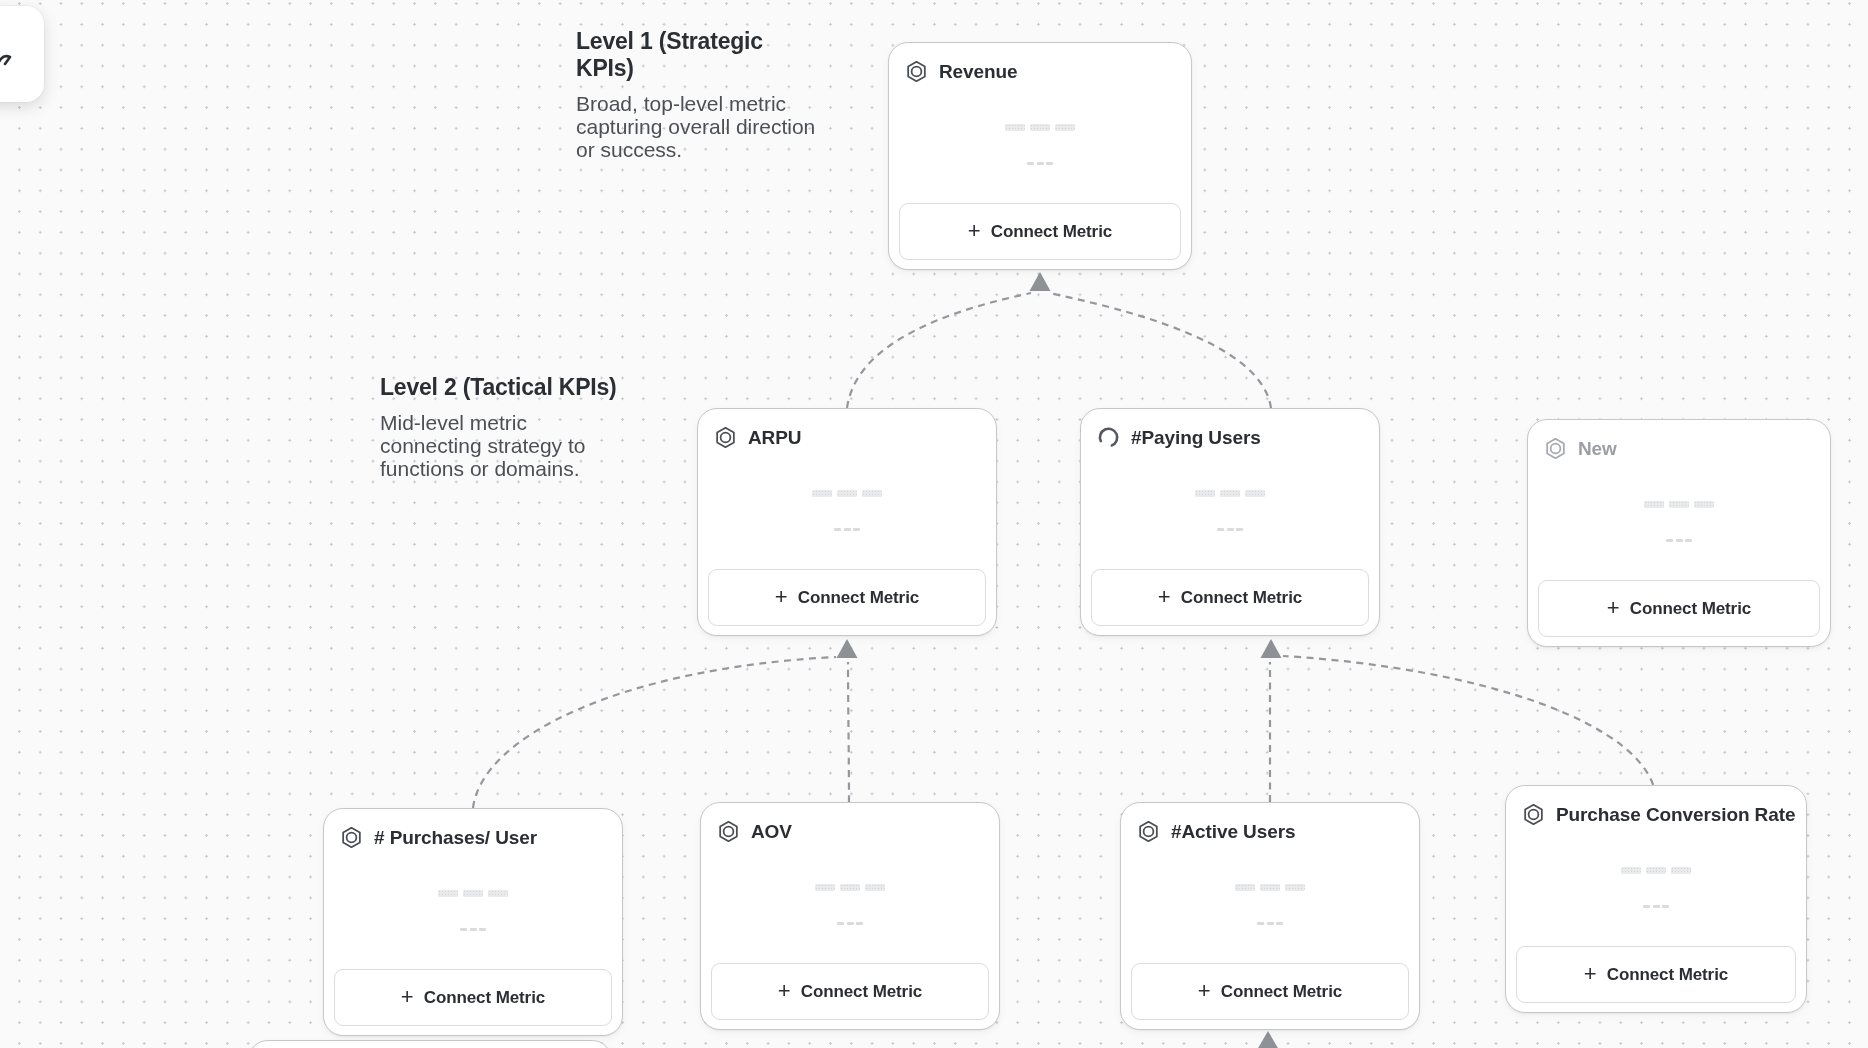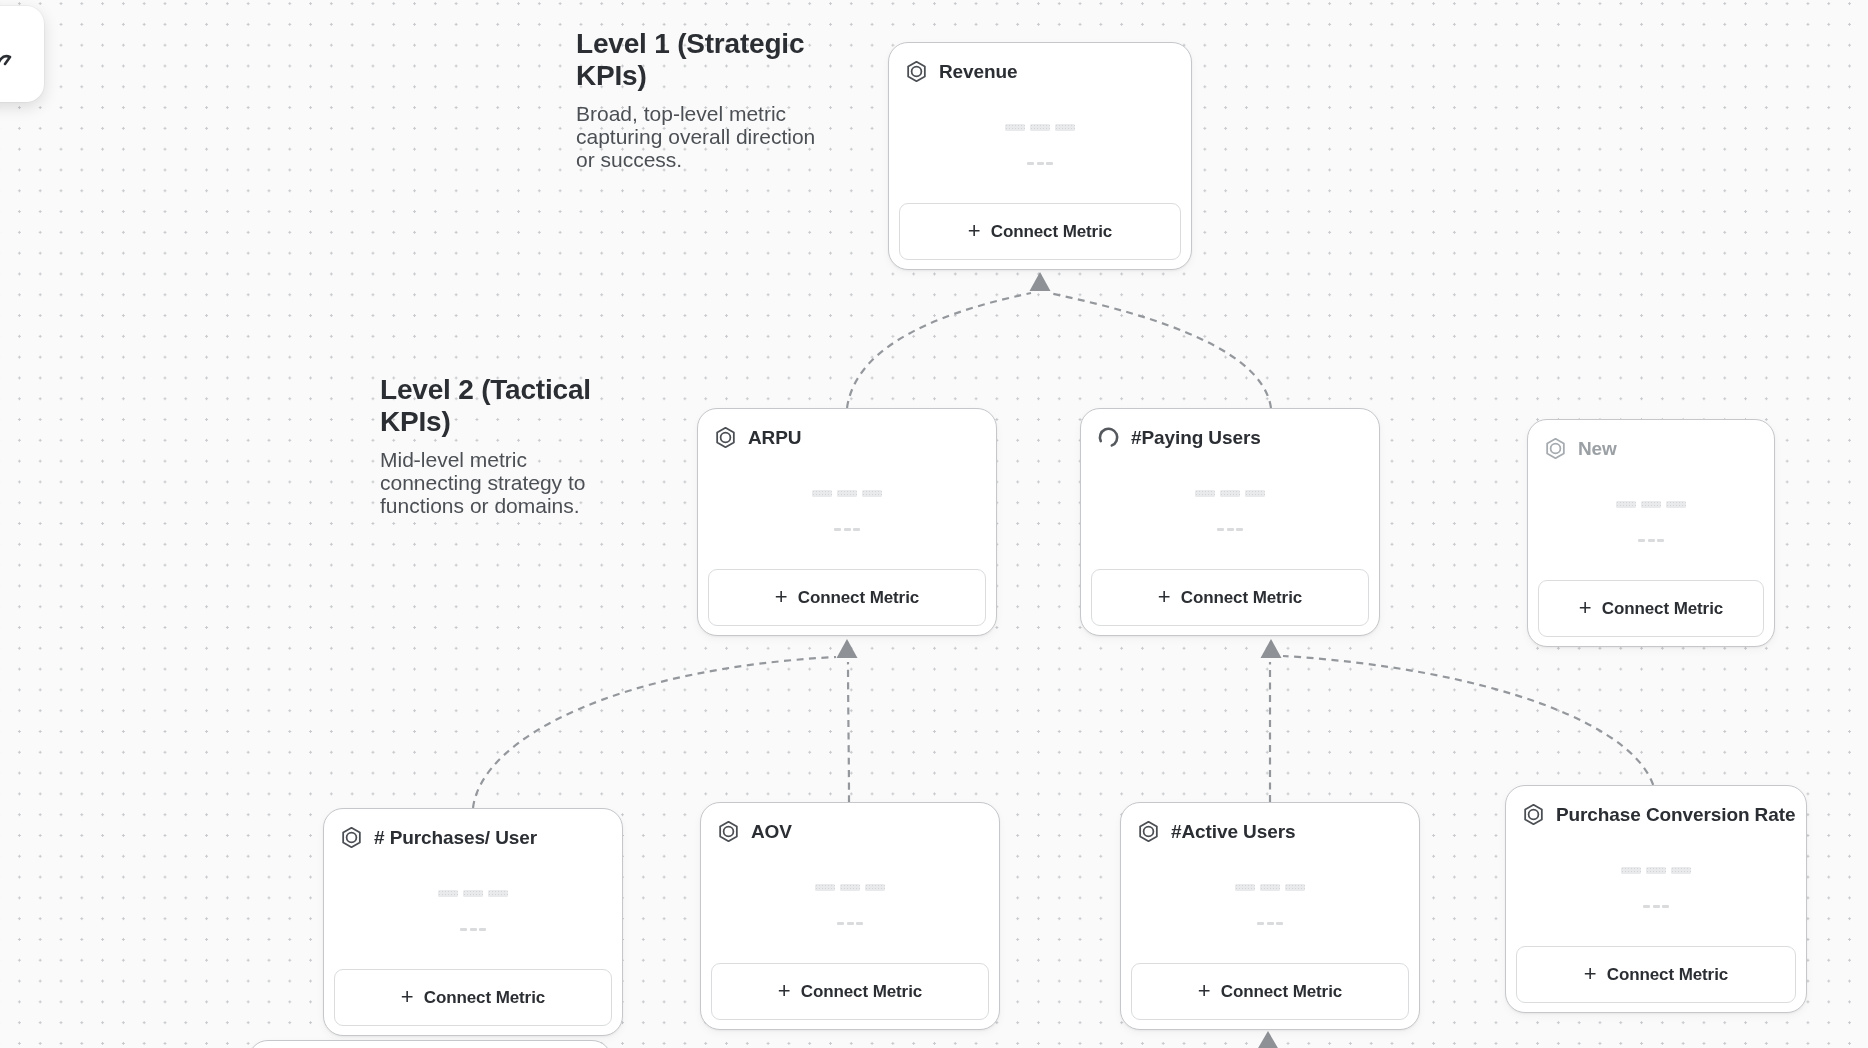--- a/index.html
+++ b/index.html
@@ -8,36 +8,36 @@
     background-color:#fafafa;
     background-image:radial-gradient(circle,#c7c9cc 1.1px,transparent 1.35px);
     background-size:20.8px 20.8px;background-position:9px 14px;
     font-family:"Liberation Sans",sans-serif;color:#2b2e33;
   }
   svg.connectors{position:absolute;left:0;top:0;pointer-events:none;}
   .conn{fill:none;stroke:#94989d;stroke-width:2.2;stroke-dasharray:7 5.5;}
   .arrowhead{fill:#8e9297;}
 
   .level-head{position:absolute;}
-  .level-title{margin:0;font-size:28px;font-weight:700;color:#2b2e33;letter-spacing:-0.2px;}
+  .level-title{margin:0;font-size:23px;font-weight:700;color:#2b2e33;letter-spacing:-0.2px;}
   .level-desc{margin:10px 0 0 0;font-size:21px;line-height:23px;color:#4c5055;}
   .lh1{left:576px;top:28px;width:250px;}
   .lh2{left:380px;top:374px;width:240px;}
   .lh3{left:29px;top:769px;width:252px;}
 
   .metric-card{
     position:absolute;width:300px;height:228px;background:#ffffff;
     border:1px solid #c5c7ca;border-radius:20px;
     box-shadow:0 1px 2px rgba(0,0,0,.05),0 3px 8px rgba(0,0,0,.04);
     box-sizing:border-box;
   }
   .card-revenue{left:888px;top:42px;width:304px;}
   .card-arpu{left:697px;top:408px;}
   .card-paying{left:1080px;top:408px;}
-  .card-new{left:1527px;top:419px;width:248px;}
+  .card-new{left:1527px;top:419px;width:304px;}
   .card-purchases{left:323px;top:808px;}
   .card-aov{left:700px;top:802px;}
   .card-active{left:1120px;top:802px;}
   .card-pcr{left:1505px;top:785px;width:302px;}
   .card-partial{left:248px;top:1040px;width:364px;height:60px;}
 
   .card-head{position:absolute;left:15px;top:16px;display:flex;align-items:center;gap:10px;}
   .card-head .icon{width:25px;height:25px;color:#4b4f54;flex:0 0 auto;display:block;}
   .card-title{font-size:19px;font-weight:600;color:#2b2e33;letter-spacing:-0.1px;white-space:nowrap;}
   .metric-card.placeholder .card-title{color:#9ba0a5;}

